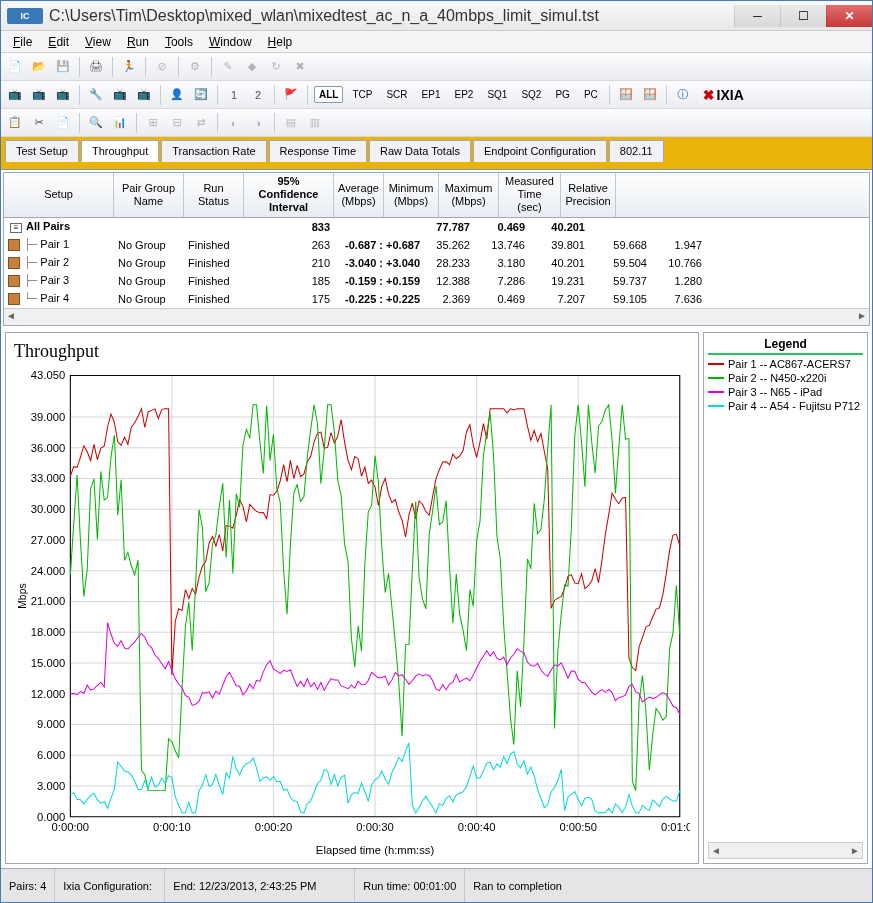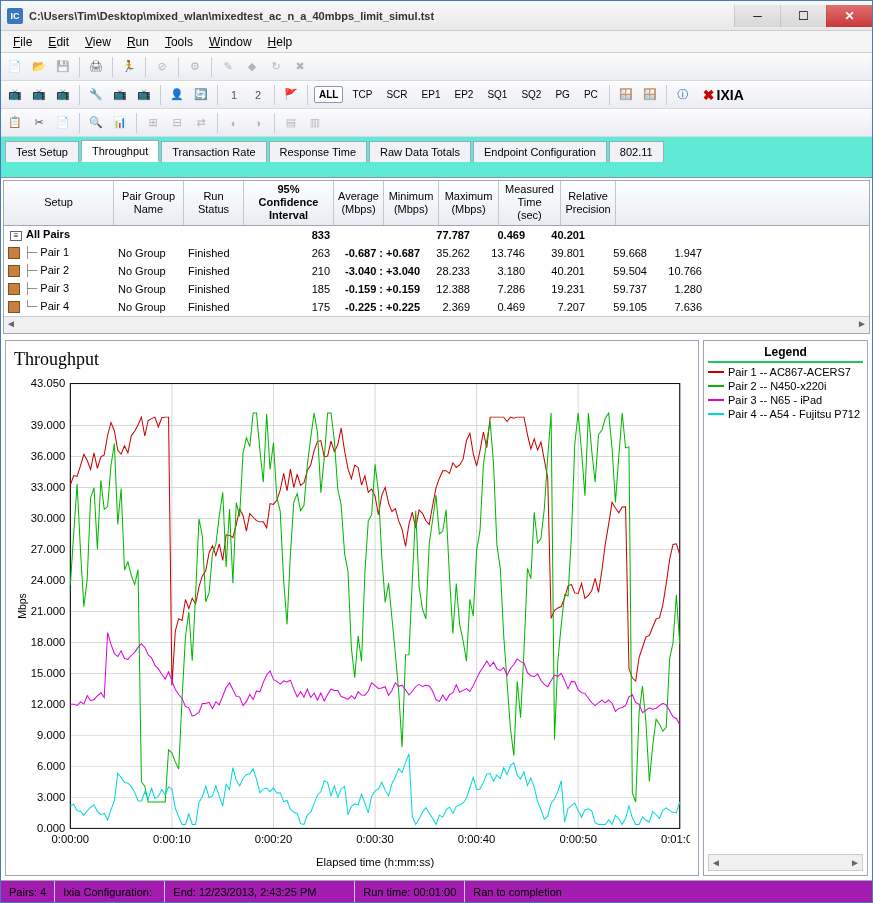--- a/index.html
+++ b/index.html
@@ -1,40 +1,40 @@
 <!DOCTYPE html>
 <html><head>
 <meta charset="utf-8">
 <style>
 * { box-sizing: border-box; margin: 0; padding: 0; }
 body { font-family: "Segoe UI", Tahoma, sans-serif; font-size: 12px; background: #fff; width: 873px; height: 903px; overflow: hidden; display: flex; flex-direction: column; border: 1px solid #4a79b8; }
 
 
 .titlebar { height: 30px; background: linear-gradient(to bottom, #f8f8f8, #e8e8e8); display: flex; align-items: center; padding: 0 0 0 6px; border-bottom: 1px solid #ccc; }
-.app-icon { width: 16px; height: 16px; background: #3a78b8; border-radius: 2px; margin-right: 6px; display:flex;align-items:center;justify-content:center;color:#fff;font-size:9px;font-weight:bold;}
-.title-text { flex: 1; font-size: 11px; color: #333; font-weight: bold; }
+.app-icon { width: 36px; height: 16px; background: #3a78b8; border-radius: 2px; margin-right: 6px; display:flex;align-items:center;justify-content:center;color:#fff;font-size:9px;font-weight:bold;}
+.title-text { flex: 1; font-size: 16px; color: #333; }
 .win-btns { display: flex; margin-left: auto; }
 .win-btn { width: 46px; height: 22px; display: flex; align-items: center; justify-content: center; font-size: 12px; border-left: 1px solid rgba(0,0,0,.1); background: linear-gradient(to bottom,#eaeaea,#d8d8d8); cursor: pointer; }
 .win-btn.close { background: linear-gradient(to bottom, #e07070, #c83838); color: #fff; font-weight:bold;}
 .win-btn.max { }
 
 
 .menubar { height: 22px; background: #f5f5f5; display: flex; align-items: center; padding: 0 4px; border-bottom: 1px solid #d0d0d0; }
 .menu-item { padding: 2px 8px; cursor: pointer; }
 .menu-u { text-decoration: underline; }
 
 
 .toolbar { height: 28px; border-bottom: 1px solid #d8d8e0; display: flex; align-items: center; padding: 0 4px; gap: 4px; background: linear-gradient(to bottom,#fcfcfd,#ebedf2); }
 .tb-btn { width: 20px; height: 20px; border: 1px solid transparent; display:flex;align-items:center;justify-content:center;font-size:11px;cursor:pointer;border-radius:2px;color:#555;}
 .tb-sep { width: 1px; height: 20px; background: #c8ccd8; margin: 0 2px; }
 .tb-txt { font-size: 10px; padding: 2px 4px; cursor:pointer; border:1px solid transparent;border-radius:2px;}
 .tb-txt.all { border:1px solid #8899b0; background:#fff; font-weight:bold;}
 
 
-.tabs { display: flex; border-bottom: 1px solid #8094b8; padding: 2px 4px 16px; background: #5eead4; align-items: center; }
+.tabs { display: flex; border-bottom: 1px solid #8094b8; padding: 2px 4px 8px; background: #eab308; }
 .tab { padding: 4px 10px; border: 1px solid #a0a8b8; border-bottom: none; margin-right: 2px; background: #f0f2f5; cursor: pointer; font-size:11px;position:relative;top:1px;}
 .tab.active { background: #fff; border-bottom:1px solid #fff;}
 
 
 .table-wrap { border: 1px solid #a0a8b8; margin: 2px; background:#fff;}
 .thead { display: flex; background: linear-gradient(to bottom,#fff,#e8ecf2); border-bottom:1px solid #a0a8b8;}
 .th { padding: 2px 4px; font-size: 11px; border-right:1px solid #c0c8d8; text-align:center; line-height:1.2;display:flex;align-items:center;justify-content:center;}
 .tbody { }
 .tr { display: flex; height: 18px; align-items:center;}
 .tr.bold td,.tr.bold .td{font-weight:bold;}
@@ -61,21 +61,21 @@
 .chart-panel { flex: 1; border: 1px solid #a0a8b8; background:#fff; padding: 8px 8px 4px 8px; display:flex;flex-direction:column;}
 .chart-title { font-size: 18px; font-family: Georgia, serif; margin-bottom: 4px; }
 .svg-wrap{flex:1;min-height:0;}
 .legend-panel { width: 165px; border: 1px solid #a0a8b8; background:#fff; padding:4px;display:flex;flex-direction:column;}
 .legend-title { font-weight: bold; text-align: center; border-bottom: 2px solid #22c55e; padding-bottom:2px;margin-bottom:2px;}
 .legend-item { display: flex; align-items: center; font-size: 11px; padding: 1px 0;white-space:nowrap;overflow:hidden;}
 .legend-swatch { width: 16px; height: 2px; margin-right: 4px; flex-shrink:0;}
 .legend-hscroll{margin-top:auto;height:17px;background:#f0f0f0;border:1px solid #ccc;display:flex;align-items:center;justify-content:space-between;font-size:10px;color:#666;padding:0 2px;}
 
 
-.statusbar { height: 22px; border-top: 1px solid #a0a8b8; display: flex; align-items: center; background:#a21caf;font-size:11px;}
+.statusbar { height: 34px; border-top: 1px solid #a0a8b8; display: flex; align-items: center; background:#e5e5e5;font-size:11px;}
 .sb-cell { padding: 0 8px; border-right: 1px solid #c0c8d8; height:100%;display:flex;align-items:center;}
 
 svg text{font-size:11px;font-family:Tahoma,sans-serif;fill:#000;}
 .grid line{stroke:#d8d8d8;stroke-width:1;}
 </style>
 </head>
 <body>
 
 <div class="titlebar">
   <div class="app-icon">IC</div>

